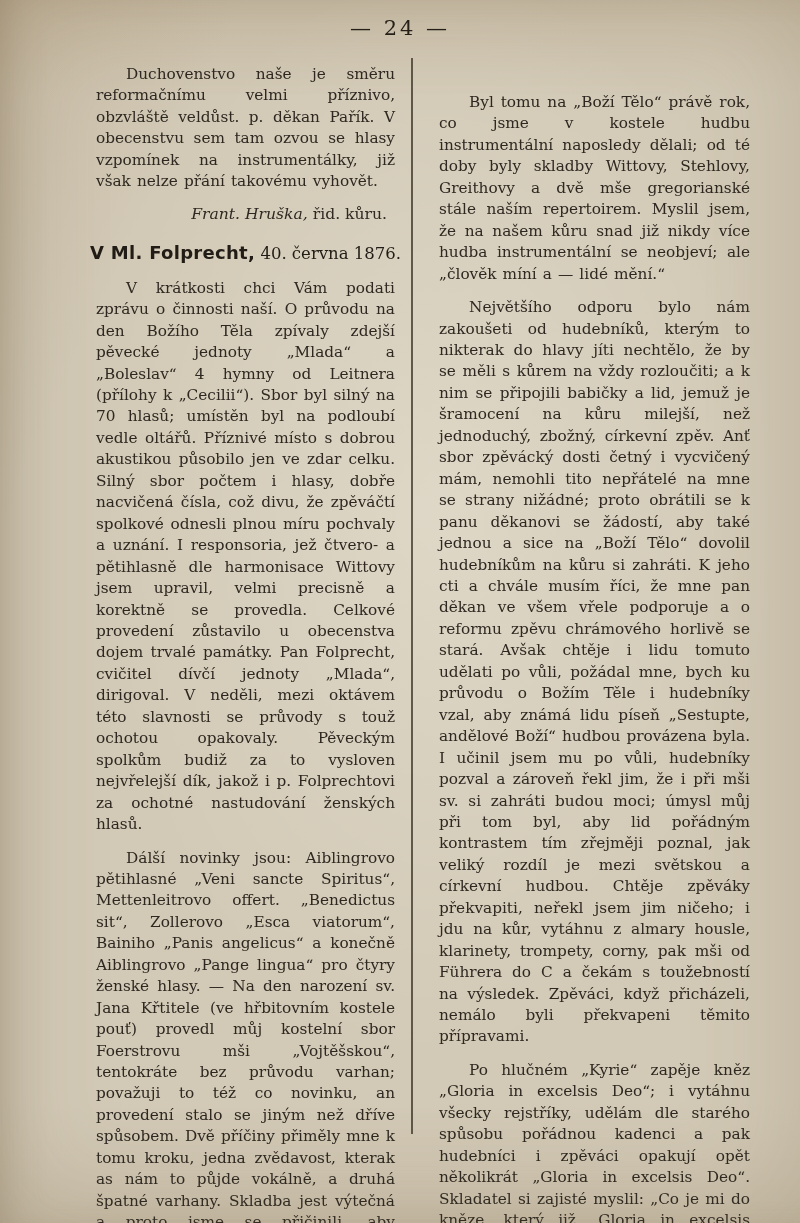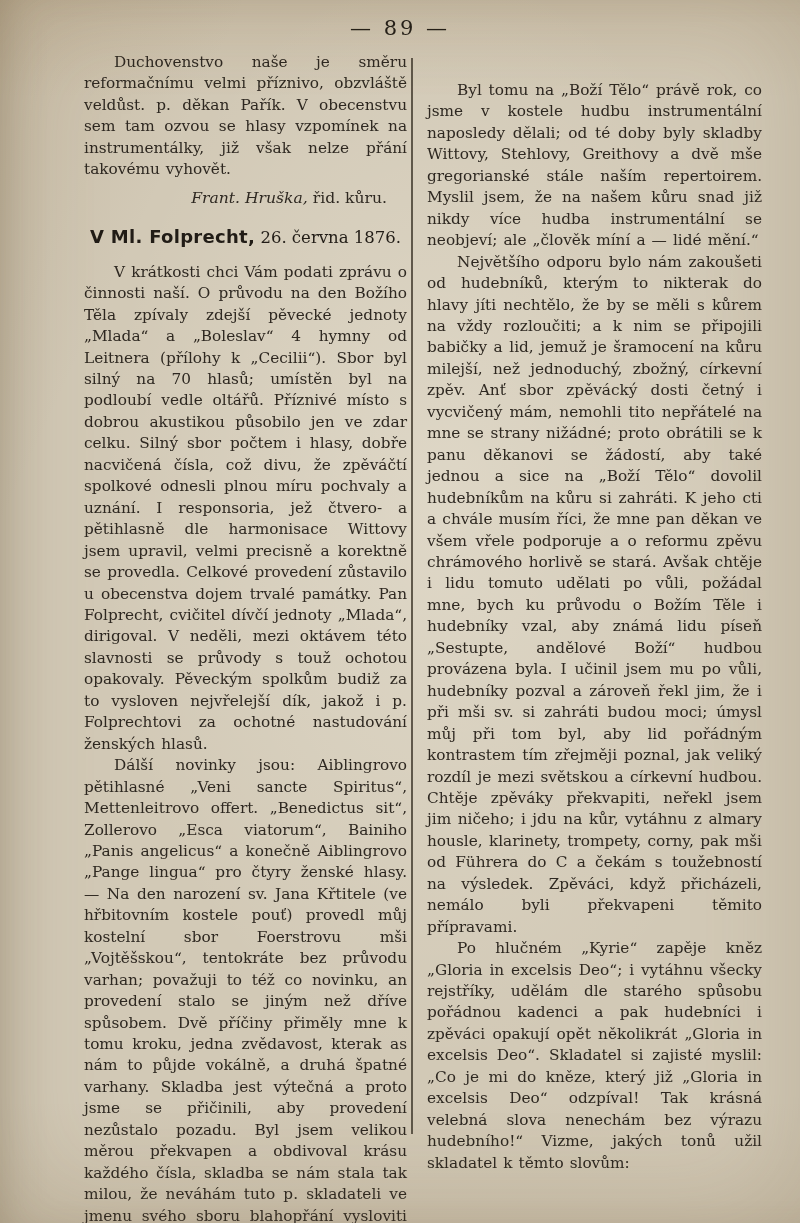--- a/index.html
+++ b/index.html
@@ -18,45 +18,45 @@
           linear-gradient(180deg, rgba(170,140,100,.14) 0%, rgba(170,140,100,0) 8%);}
   .vignette{position:absolute;inset:0;pointer-events:none;
         box-shadow:inset 0 0 110px rgba(110,90,60,.22), inset 25px 0 45px -25px rgba(95,75,48,.30);}
   .page-num{position:absolute;top:16px;left:0;right:0;text-align:center;
         font-size:21px;letter-spacing:3px;color:var(--heading-ink);}
   .col{position:absolute;}
   .col-left{left:84px;top:52px;width:323px;}
   .col-right{left:427px;top:80px;width:335px;}
   .divider{position:absolute;left:411px;top:58px;width:2px;height:1076px;
         background:var(--divider);opacity:.85;}
-  p.body{margin:0;font-size:15.3px;line-height:21.45px;text-align:justify;
+  p.body{margin:12px;font-size:15.3px;line-height:21.45px;text-align:justify;
         text-indent:30px;word-spacing:1.2px;}
   .sig{margin:8px 0 4px;text-align:right;padding-right:20px;font-size:15.6px;}
   .sig .name{font-style:italic;}
   h2.article-head{margin:19px 0 15px;text-align:center;color:var(--heading-ink);
         font-family:"DejaVu Sans","Liberation Sans",sans-serif;
         font-weight:bold;font-size:18px;letter-spacing:.3px;}
   h2.article-head .date{font-family:"DejaVu Serif","Liberation Serif",serif;
         font-weight:normal;font-size:16.5px;letter-spacing:0;}
   h2.bezna{margin:0 0 21px;}
 </style>
 </head>
 <body>
 
 <div class="page">
-  <div class="page-num">— 89 —</div>
+  <div class="page-num">— 24 —</div>
   <div class="divider"></div>
 
   <div class="col col-left">
     <p class="body">Duchovenstvo naše je směru reformačnímu velmi příznivo, obzvláště veldůst. p. děkan Pařík. V obecenstvu sem tam ozvou se hlasy vzpomínek na instrumentálky, již však nelze přání takovému vyhovět.</p>
     <div class="sig">
       <span class="name">Frant. Hruška,</span><span> řid. kůru.</span>
     </div>
     <h2 class="article-head">
-      <span>V Ml. Folprecht,</span><span class="date"> 26. června 1876.</span>
+      <span>V Ml. Folprecht,</span><span class="date"> 40. června 1876.</span>
     </h2>
     <p class="body">V krátkosti chci Vám podati zprávu o činnosti naší. O průvodu na den Božího Těla zpívaly zdejší pěvecké jednoty „Mlada“ a „Boleslav“ 4 hymny od Leitnera (přílohy k „Cecilii“). Sbor byl silný na 70 hlasů; umístěn byl na podloubí vedle oltářů. Příznivé místo s dobrou akustikou působilo jen ve zdar celku. Silný sbor počtem i hlasy, dobře nacvičená čísla, což divu, že zpěváčtí spolkové odnesli plnou míru pochvaly a uznání. I responsoria, jež čtvero- a pětihlasně dle harmonisace Wittovy jsem upravil, velmi precisně a korektně se provedla. Celkové provedení zůstavilo u obecenstva dojem trvalé památky. Pan Folprecht, cvičitel dívčí jednoty „Mlada“, dirigoval. V neděli, mezi oktávem této slavnosti se průvody s touž ochotou opakovaly. Pěveckým spolkům budiž za to vysloven nejvřelejší dík, jakož i p. Folprechtovi za ochotné nastudování ženských hlasů.</p>
     <p class="body">Dálší novinky jsou: Aiblingrovo pětihlasné „Veni sancte Spiritus“, Mettenleitrovo offert. „Benedictus sit“, Zollerovo „Esca viatorum“, Bainiho „Panis angelicus“ a konečně Aiblingrovo „Pange lingua“ pro čtyry ženské hlasy. — Na den narození sv. Jana Křtitele (ve hřbitovním kostele pouť) provedl můj kostelní sbor Foerstrovu mši „Vojtěšskou“, tentokráte bez průvodu varhan; považuji to též co novinku, an provedení stalo se jiným než dříve spůsobem. Dvě příčiny přiměly mne k tomu kroku, jedna zvědavost, kterak as nám to půjde vokálně, a druhá špatné varhany. Skladba jest výtečná a proto jsme se přičinili, aby provedení nezůstalo pozadu. Byl jsem velikou měrou překvapen a obdivoval krásu každého čísla, skladba se nám stala tak milou, že neváhám tuto p. skladateli ve jmenu svého sboru blahopřání vysloviti a za vydání brzké své „druhé slávnostní mše“, kterouž v pulpitu bezpochyby uschovanou má, požádati.</p>
 
   </div>
 
   <div class="col col-right">
     <p class="body">Byl tomu na „Boží Tělo“ právě rok, co jsme v kostele hudbu instrumentální naposledy dělali; od té doby byly skladby Wittovy, Stehlovy, Greithovy a dvě mše gregorianské stále naším repertoirem. Myslil jsem, že na našem kůru snad již nikdy více hudba instrumentální se neobjeví; ale „člověk míní a — lidé mění.“</p>
     <p class="body">Největšího odporu bylo nám zakoušeti od hudebníků, kterým to nikterak do hlavy jíti nechtělo, že by se měli s kůrem na vždy rozloučiti; a k nim se připojili babičky a lid, jemuž je šramocení na kůru milejší, než jednoduchý, zbožný, církevní zpěv. Anť sbor zpěvácký dosti četný i vycvičený mám, nemohli tito nepřátelé na mne se strany nižádné; proto obrátili se k panu děkanovi se žádostí, aby také jednou a sice na „Boží Tělo“ dovolil hudebníkům na kůru si zahráti. K jeho cti a chvále musím říci, že mne pan děkan ve všem vřele podporuje a o reformu zpěvu chrámového horlivě se stará. Avšak chtěje i lidu tomuto udělati po vůli, požádal mne, bych ku průvodu o Božím Těle i hudebníky vzal, aby známá lidu píseň „Sestupte, andělové Boží“ hudbou provázena byla. I učinil jsem mu po vůli, hudebníky pozval a zároveň řekl jim, že i při mši sv. si zahráti budou moci; úmysl můj při tom byl, aby lid pořádným kontrastem tím zřejměji poznal, jak veliký rozdíl je mezi světskou a církevní hudbou. Chtěje zpěváky překvapiti, neřekl jsem jim ničeho; i jdu na kůr, vytáhnu z almary housle, klarinety, trompety, corny, pak mši od Führera do C a čekám s toužebností na výsledek. Zpěváci, když přicházeli, nemálo byli překvapeni těmito přípravami.</p>
     <p class="body">Po hlučném „Kyrie“ zapěje kněz „Gloria in excelsis Deo“; i vytáhnu všecky rejstříky, udělám dle starého spůsobu pořádnou kadenci a pak hudebníci i zpěváci opakují opět několikrát „Gloria in excelsis Deo“. Skladatel si zajisté myslil: „Co je mi do kněze, který již „Gloria in excelsis Deo“ odzpíval! Tak krásná velebná slova nenechám bez výrazu hudebního!“ Vizme, jakých tonů užil skladatel k těmto slovům:</p>

